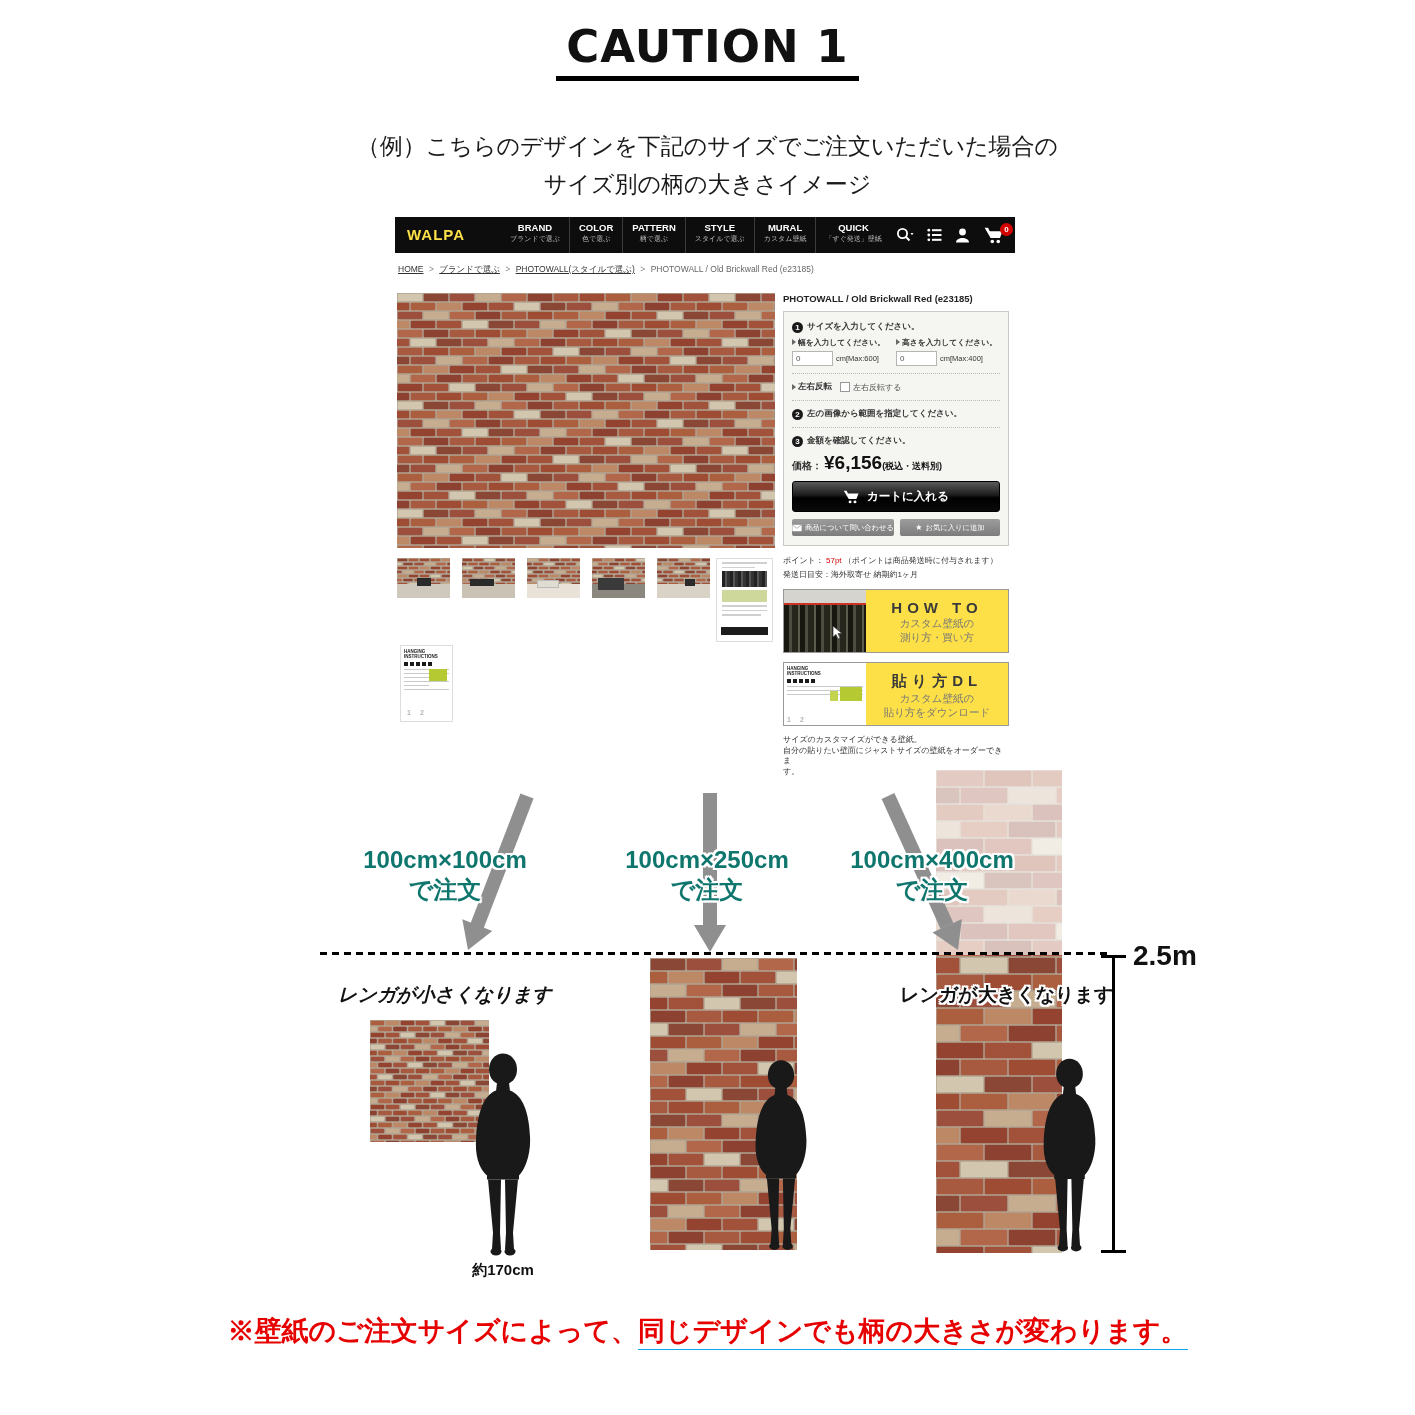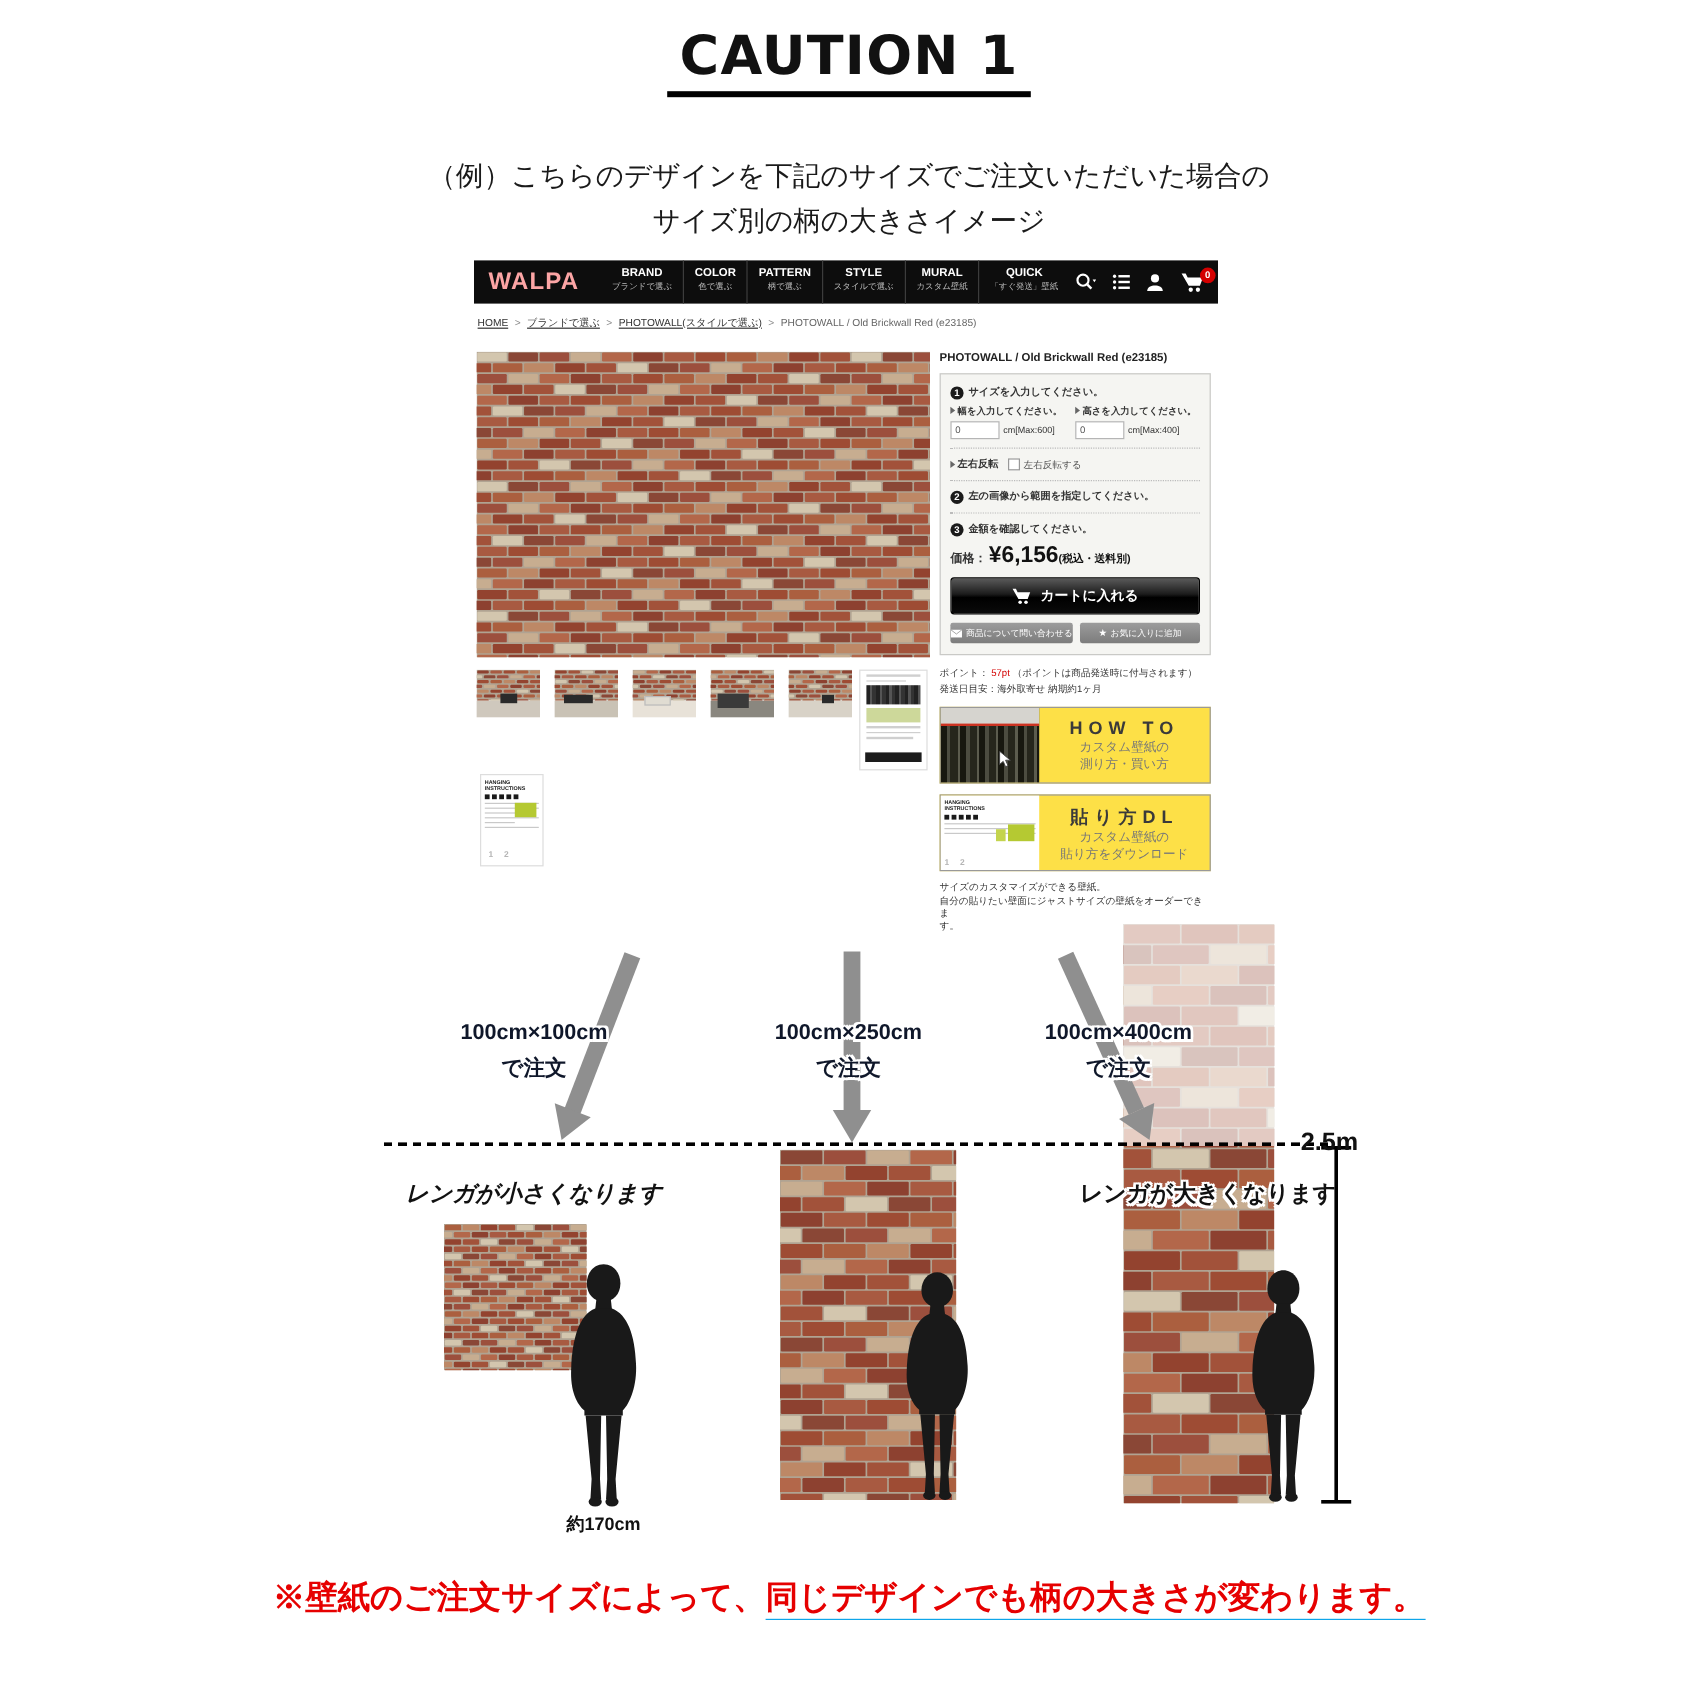--- a/index.html
+++ b/index.html
@@ -10,22 +10,22 @@
   
   .caution-title{position:absolute;top:20px;left:0;width:100%;text-align:center;}
   .caution-title span{display:inline-block;font-family:"DejaVu Sans",sans-serif;font-weight:800;
       font-size:45px;letter-spacing:1px;border-bottom:5px solid #000;padding:0 10px 3px;}
   .subtitle{position:absolute;top:127px;left:0;width:100%;text-align:center;
       font-size:23px;line-height:38px;color:#1a1a1a;}
 
   
   .shot{position:absolute;left:395px;top:217px;width:620px;height:546px;background:#fff;font-family:"Liberation Sans",sans-serif;}
   .navbar{position:absolute;left:0;top:0;width:620px;height:36px;background:#0d0d0d;}
-  .navbar .logo{position:absolute;left:12px;top:0;height:36px;line-height:36px;color:#fca5a5;
-      font-size:20px;font-weight:bold;letter-spacing:1px;}
+  .navbar .logo{position:absolute;left:12px;top:0;height:36px;line-height:36px;color:#fde047;
+      font-size:15px;font-weight:bold;letter-spacing:1px;}
   .nav-items{position:absolute;left:106px;top:0;height:36px;display:flex;}
   .nav-item{padding:5px 9px 0 9px;border-left:1px solid #3c3c3c;text-align:center;}
   .nav-item:first-child{border-left:none;}
   .nav-en{font-size:9.5px;font-weight:bold;color:#fff;}
   .nav-jp{font-size:7px;color:#bdbdbd;margin-top:1px;white-space:nowrap;}
   .nav-icons{position:absolute;right:10px;top:0;height:36px;display:flex;align-items:center;gap:13px;}
   .icon-wrap{position:relative;display:flex;align-items:center;}
   .cart-badge{position:absolute;right:-8px;top:-4px;width:13px;height:13px;border-radius:50%;
       background:#d40000;color:#fff;font-size:8px;font-weight:bold;text-align:center;line-height:13px;}
   .breadcrumb{position:absolute;left:3px;top:47px;font-size:8.5px;color:#666;white-space:nowrap;}
@@ -94,31 +94,31 @@
   .furn{position:absolute;background:#2a2a2a;}
   .doc-thumb{position:absolute;left:319px;top:0;width:57px;height:84px;border:1px solid #ddd;background:#fff;box-sizing:border-box;}
   .dt-line{height:1.5px;background:#cfcfcf;margin:3px 5px 0 5px;}
   .dt-img{margin:3px 5px 0 5px;height:16px;background:repeating-linear-gradient(90deg,#222 0 3px,#555 3px 5px,#333 5px 8px);}
   .dt-green{margin:3px 5px 0 5px;height:12px;background:#cdd89a;}
   .dt-band{position:absolute;left:4px;bottom:6px;right:4px;height:8px;background:#1c1c1c;}
   .hang-doc{position:absolute;left:5px;top:428px;width:53px;height:77px;border:1px solid #ddd;background:#fff;box-sizing:border-box;padding:3px;}
   .hd-rel{position:relative;width:100%;height:100%;}
 
   
-  .size-label{position:absolute;width:220px;text-align:center;font-size:18px;font-weight:bold;color:#0f172a;line-height:30px;
+  .size-label{position:absolute;width:220px;text-align:center;font-size:24px;font-weight:bold;color:#0f766e;line-height:30px;
       text-shadow:-2px -2px 0 #fff,2px -2px 0 #fff,-2px 2px 0 #fff,2px 2px 0 #fff,0 -2px 0 #fff,0 2px 0 #fff,-2px 0 0 #fff,2px 0 0 #fff;}
   .dashed-line{position:absolute;left:320px;top:952px;width:792px;height:3px;
       background:repeating-linear-gradient(90deg,#000 0 7px,transparent 7px 12px);}
   .brick-area{position:absolute;overflow:hidden;}
   .fade-top{position:absolute;left:0;top:0;width:100%;height:185px;background:rgba(255,255,255,0.68);}
   .side-label{position:absolute;font-size:19px;font-weight:bold;color:#111;
       text-shadow:-2px -2px 0 #fff,2px -2px 0 #fff,-2px 2px 0 #fff,2px 2px 0 #fff,0 -2px 0 #fff,0 2px 0 #fff,-2px 0 0 #fff,2px 0 0 #fff;}
   .measure-v{position:absolute;left:1112px;top:957px;width:3px;height:295px;background:#000;}
   .measure-t{position:absolute;width:25px;height:3px;background:#000;left:1101px;}
-  .wall-height-label{position:absolute;left:1084px;top:940px;font-size:21px;font-weight:bold;}
+  .wall-height-label{position:absolute;left:1133px;top:940px;font-size:28px;font-weight:bold;}
   .person-height-label{position:absolute;left:455px;top:1261px;width:96px;text-align:center;font-size:15px;font-weight:bold;}
 
   
   .warning{position:absolute;left:0;width:100%;text-align:center;font-size:27px;font-weight:bold;color:#e60000;}
   .warn-underline{border-bottom:1px solid #0ea5e9;padding-bottom:3px;}
 </style>
 </head>
 <body>
 
 <div class="page">

